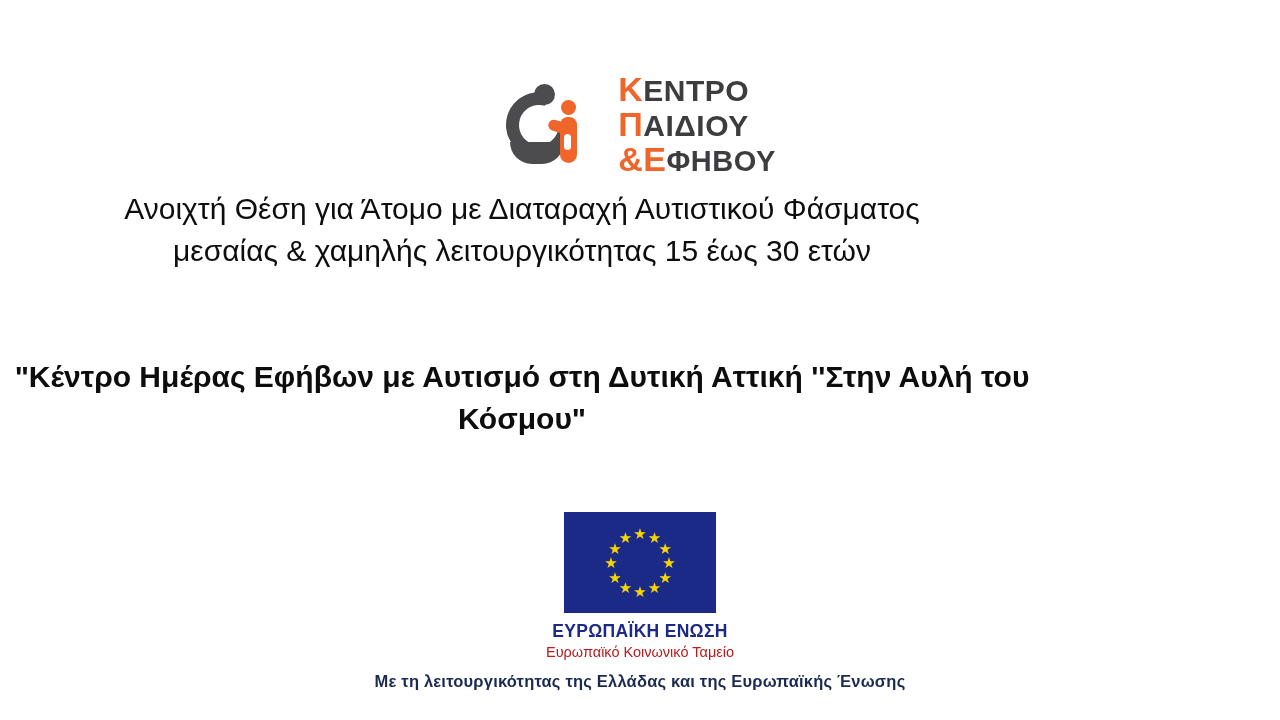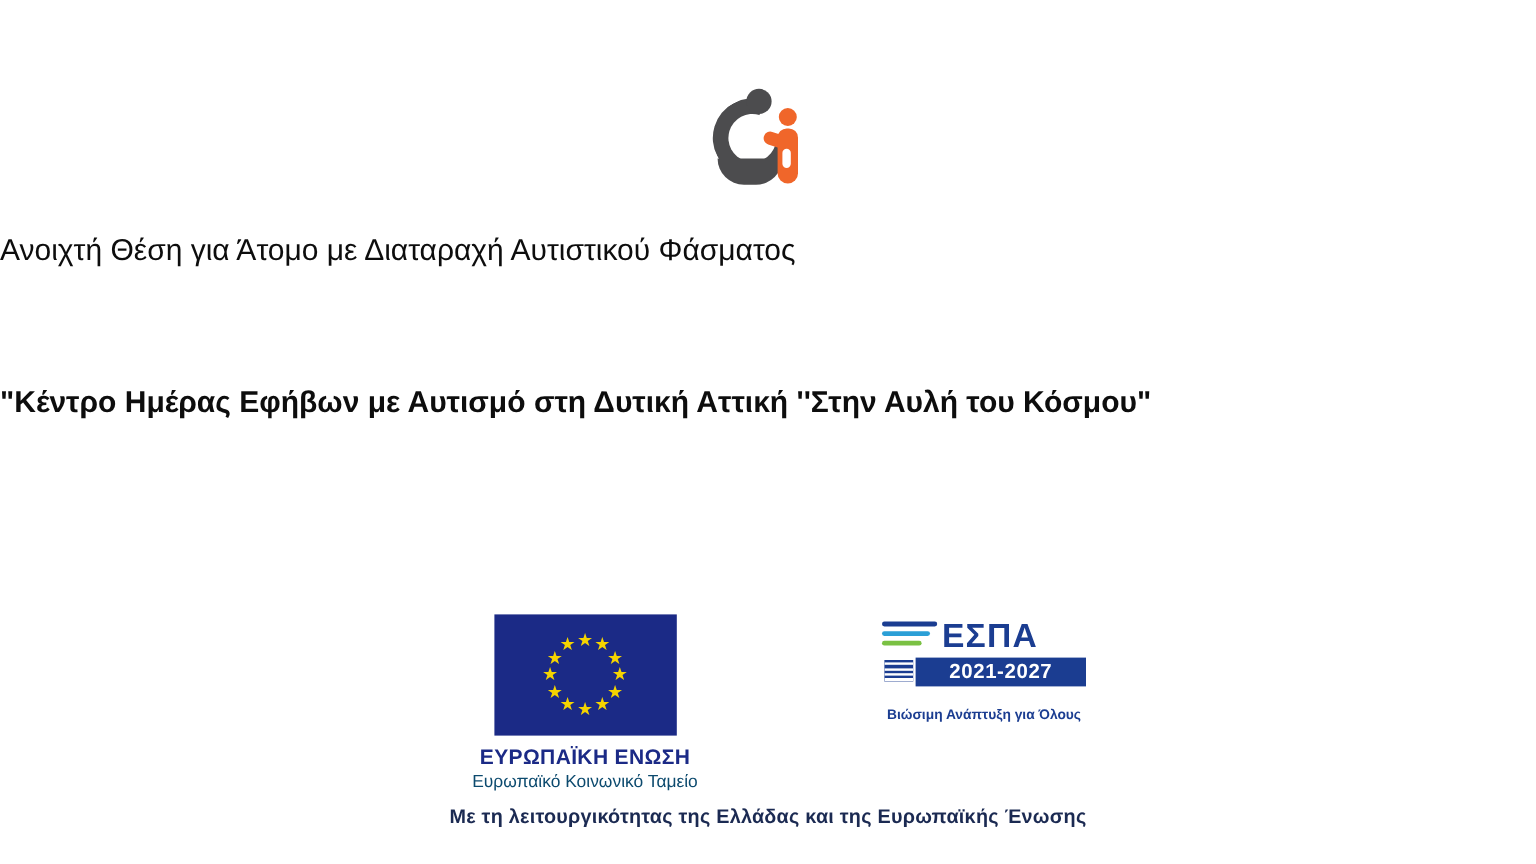--- a/index.html
+++ b/index.html
@@ -120,21 +120,22 @@
     font-size: 34px;
   }
   .kpe-words .line.small-caps { font-size: 29px; }
 
   
   .announcement {
     position: absolute;
     top: 188px;
     left: 0;
     width: 1044px;
-    font-size: 25px;
+    text-align: center;
+    font-size: 30px;
     line-height: 42px;
     color: #0d0d0d;
   }
   .announcement .blank { display: block; height: 42px; }
   .announcement .strong { font-weight: bold; }
 
   
   .funding-row {
     position: absolute;
     top: 512px;
@@ -169,21 +170,21 @@
   }
   .eu-title {
     margin-top: 8px;
     font-size: 17.5px;
     font-weight: bold;
     color: #1b2a86;
     letter-spacing: .3px;
   }
   .eu-sub {
     font-size: 14.5px;
-    color: #0c4a6e;
+    color: #b91c1c;
     margin-top: 2px;
   }
 
   
   .pep-block {
     display: flex;
     align-items: center;
     gap: 10px;
     padding-top: 6px;
   }
@@ -326,24 +327,30 @@
 <div class="header-logo">
   <div class="kpe-mark">
     <div class="arc"></div>
     <div class="grey-head"></div>
     <div class="grey-base"></div>
     <div class="orange-arm"></div>
     <div class="orange-head"></div>
     <div class="orange-body"></div>
     <div class="white-slot"></div>
   </div>
+  <div class="kpe-words">
+    <div class="line"><span class="accent">Κ</span><span>ΕΝΤΡΟ</span></div>
+    <div class="line"><span class="accent">Π</span><span>ΑΙΔΙΟΥ</span></div>
+    <div class="line small-caps"><span class="accent">&amp;</span><span class="accent">Ε</span><span>ΦΗΒΟΥ</span></div>
+  </div>
 </div>
 
 <div class="announcement">
   <div>Ανοιχτή Θέση για Άτομο με Διαταραχή Αυτιστικού Φάσματος</div>
+  <div>μεσαίας &amp; χαμηλής λειτουργικότητας 15 έως 30 ετών</div>
   <span class="blank"></span>
   <span class="blank"></span>
   <div class="strong">"Κέντρο Ημέρας Εφήβων με Αυτισμό στη Δυτική Αττική ''Στην Αυλή του Κόσμου"</div>
 </div>
 
 <div class="funding-row">
 
   <div class="eu-block">
     <div class="eu-flag" id="eu-flag">
         <span class="star" style="left: 68.5px; top: 14px;">★</span>
@@ -357,33 +364,15 @@
         <span class="star" style="left: 43.3853px; top: 57.5px;">★</span>
         <span class="star" style="left: 39.5px; top: 43px;">★</span>
         <span class="star" style="left: 43.3853px; top: 28.5px;">★</span>
         <span class="star" style="left: 54px; top: 17.8853px;">★</span>
       </div>
     <div class="eu-title">ΕΥΡΩΠΑΪΚΗ ΕΝΩΣΗ</div>
     <div class="eu-sub">Ευρωπαϊκό Κοινωνικό Ταμείο</div>
   </div>
 
 
-  <div class="espa-block">
-    <div class="espa-card">
-      <div class="espa-stripes">
-        <i class="c1"></i>
-          <i class="c2"></i>
-          <i class="c3"></i>
-      </div>
-      <div class="espa-word">ΕΣΠΑ</div>
-      <div class="espa-gr-flag">
-        <i></i>
-          <i></i>
-          <i></i>
-          <i></i>
-      </div>
-      <div class="espa-years">2021-2027</div>
-    </div>
-    <div class="espa-tag">Βιώσιμη Ανάπτυξη για Όλους</div>
-  </div>
 </div>
 
 <div class="footer-note">Με τη λειτουργικότητας της Ελλάδας και της Ευρωπαϊκής Ένωσης</div>
 
 </body></html>

